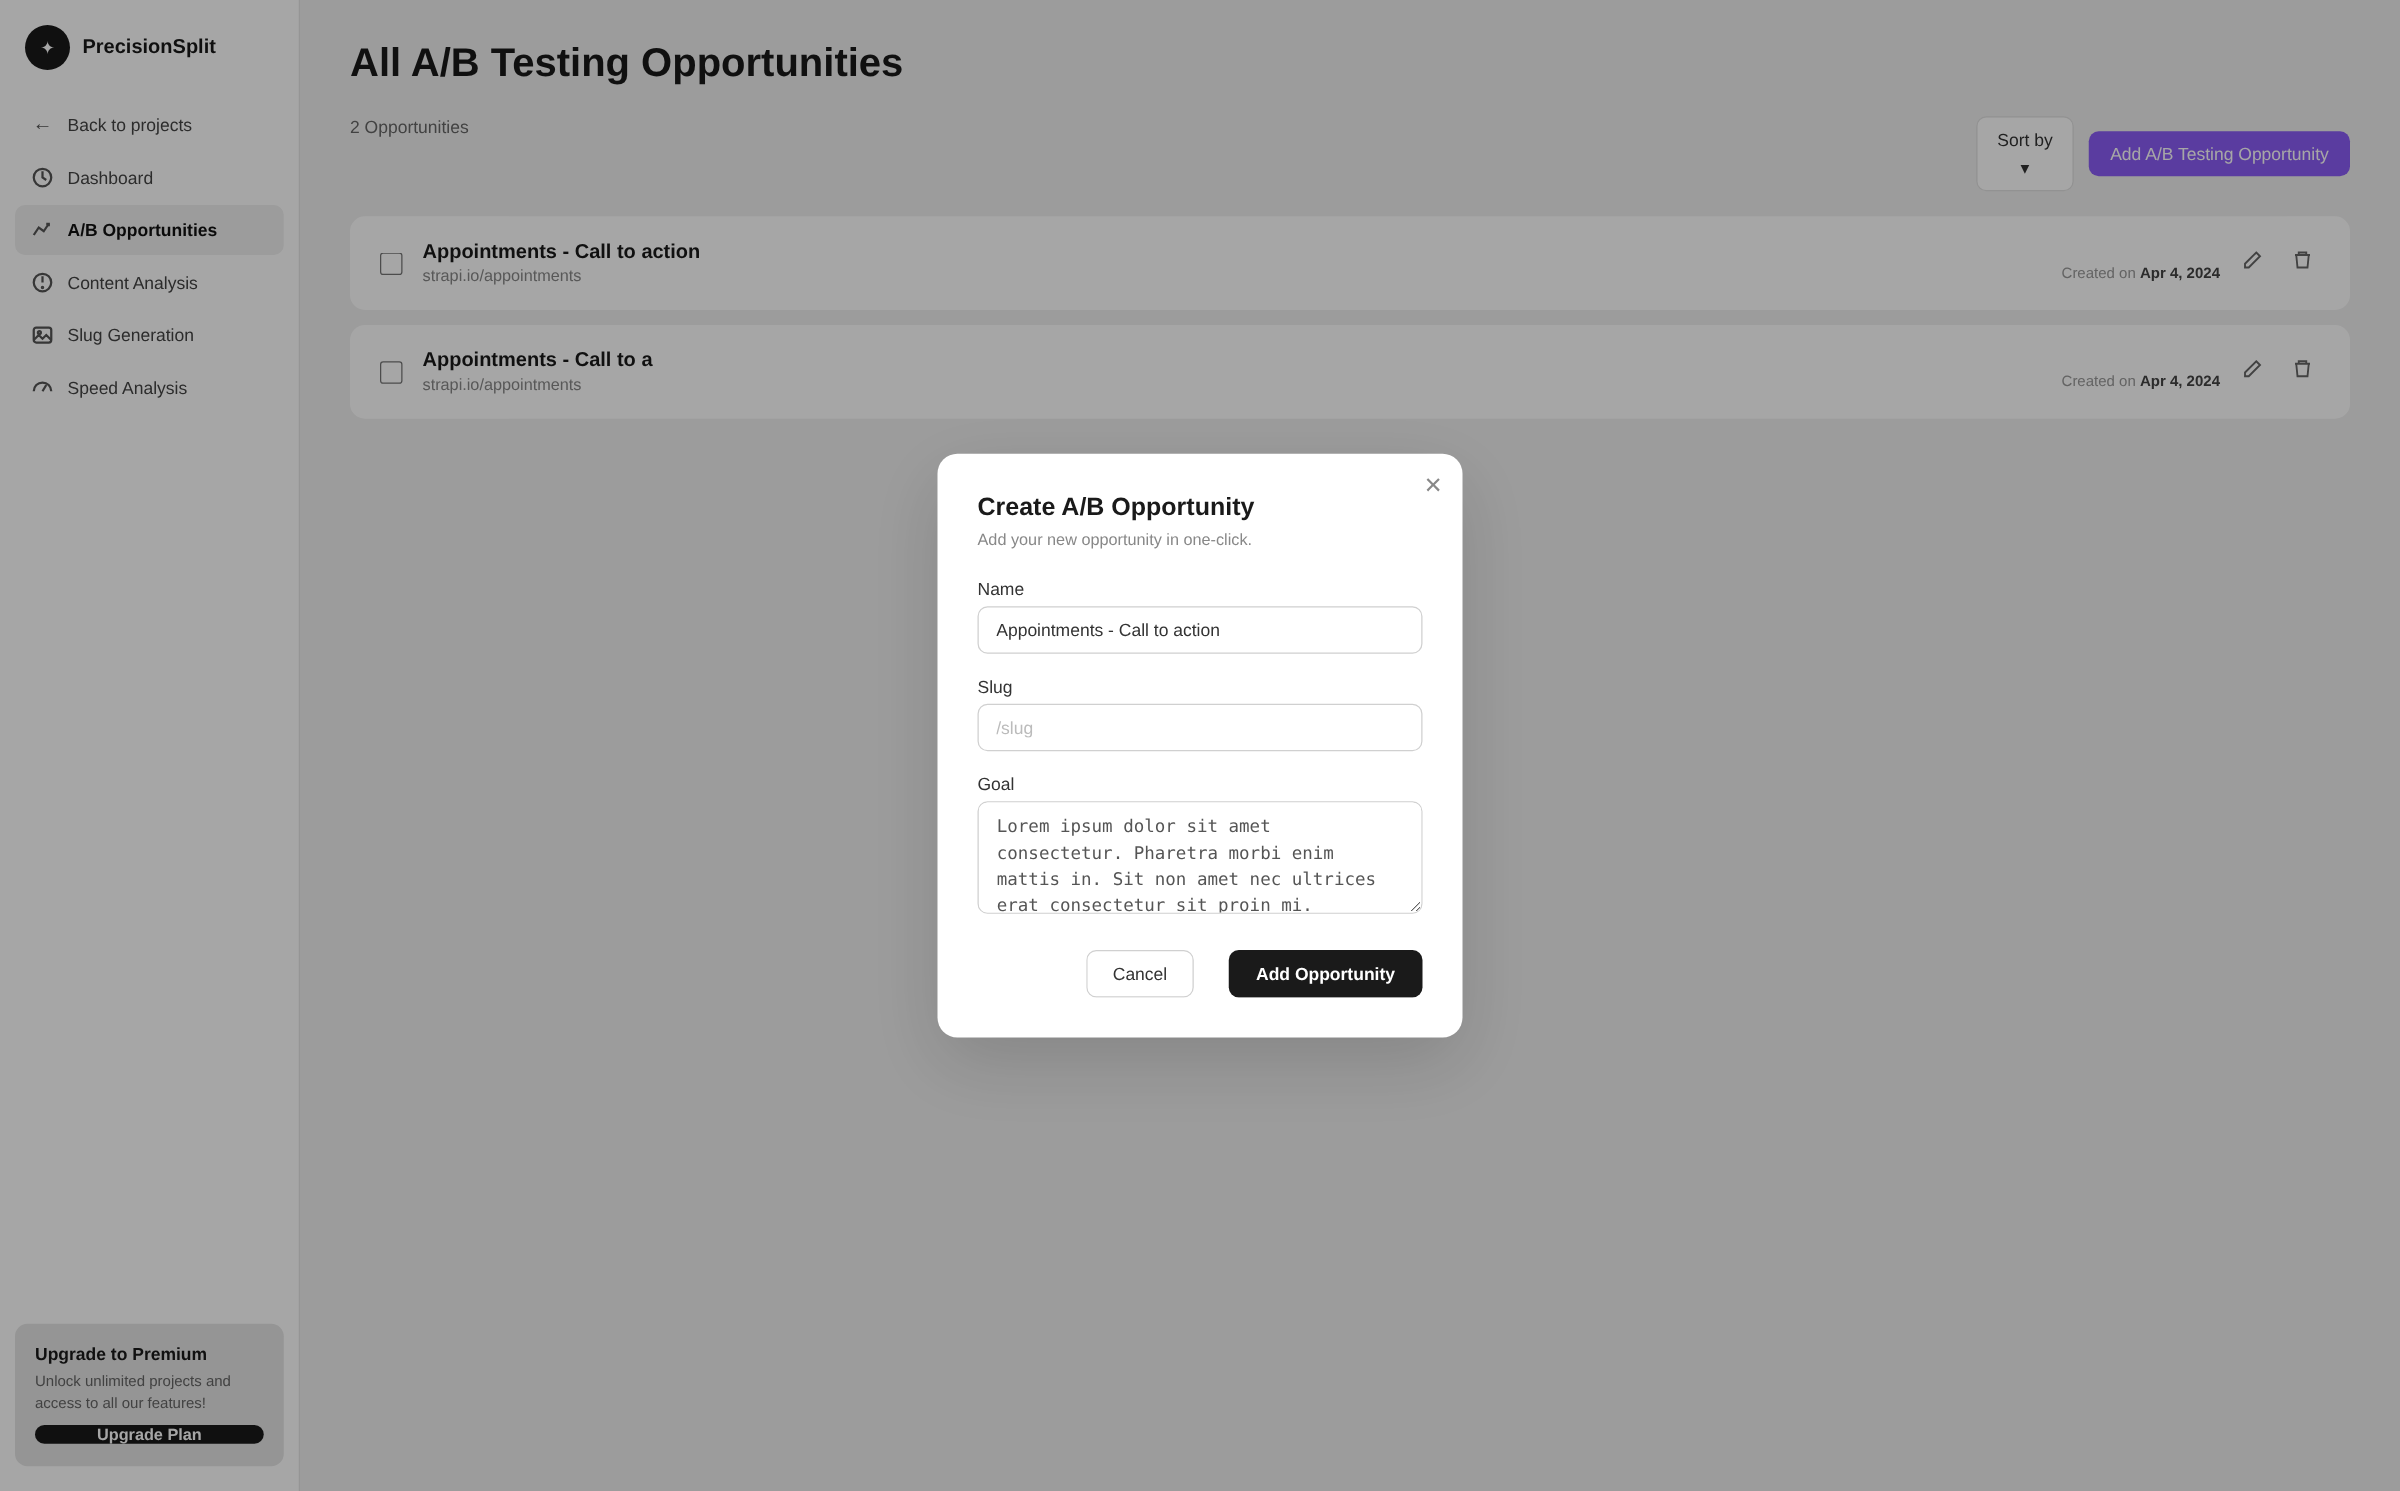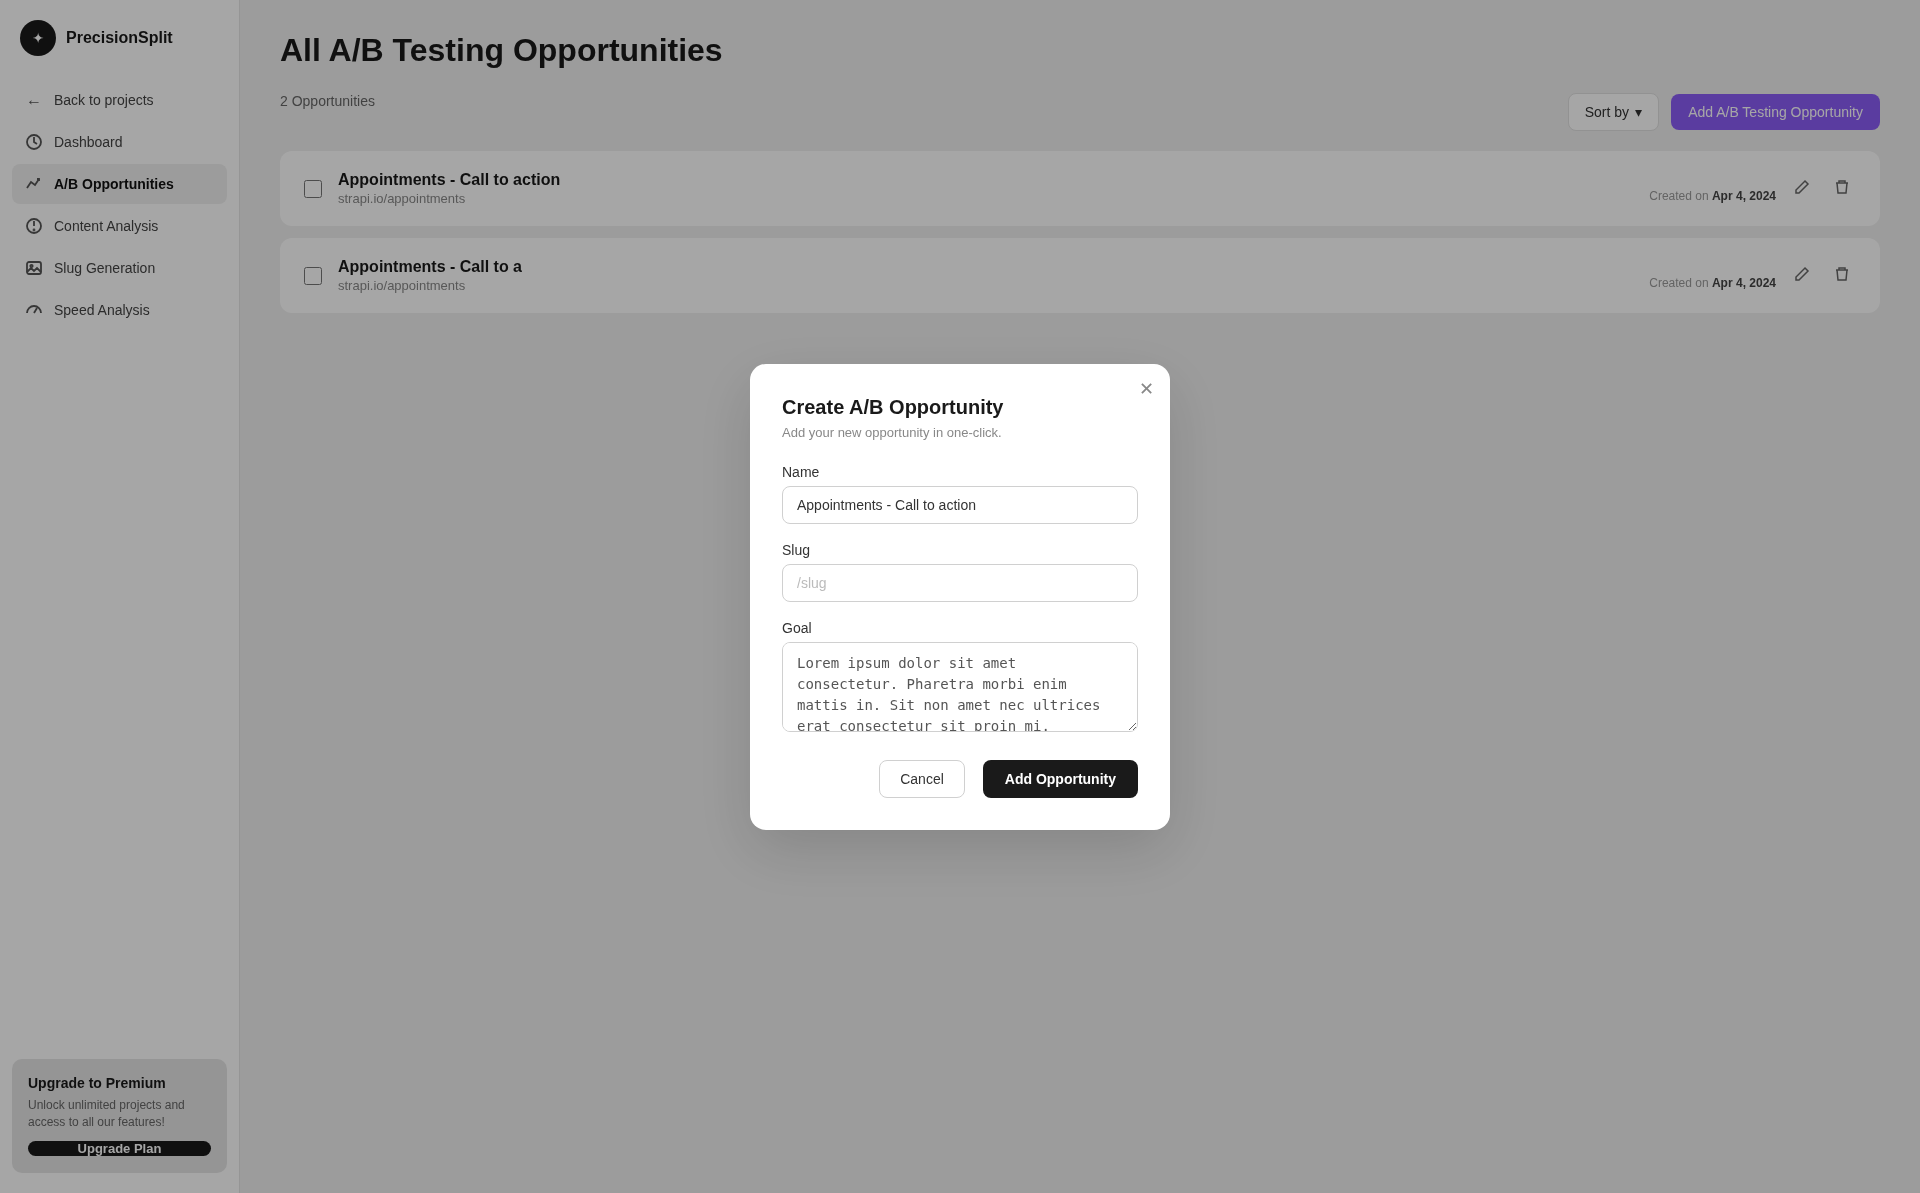--- a/index.html
+++ b/index.html
@@ -122,20 +122,21 @@
       display: flex;
       align-items: center;
       gap: 6px;
       background: #fff;
       border: 1px solid #e0e0e0;
       border-radius: 8px;
       padding: 10px 16px;
       font-size: 14px;
       cursor: pointer;
       color: #333;
+      flex-direction: column;
     }
     .add-opp-btn {
       background: #8b5cf6;
       color: #fff;
       border: none;
       border-radius: 8px;
       padding: 10px 17px;
       font-size: 14px;
       font-weight: 400;
       cursor: pointer;
@@ -265,21 +266,21 @@
       font-size: 14px;
       color: #555;
       outline: none;
       resize: vertical;
       min-height: 90px;
       line-height: 1.5;
     }
     .modal-actions {
       display: flex;
       justify-content: flex-end;
-      gap: 18px;
+      gap: 28px;
       margin-top: 24px;
     }
     .cancel-btn {
       background: #fff;
       border: 1px solid #d0d0d0;
       border-radius: 8px;
       padding: 10px 20px;
       font-size: 14px;
       cursor: pointer;
       color: #333;

